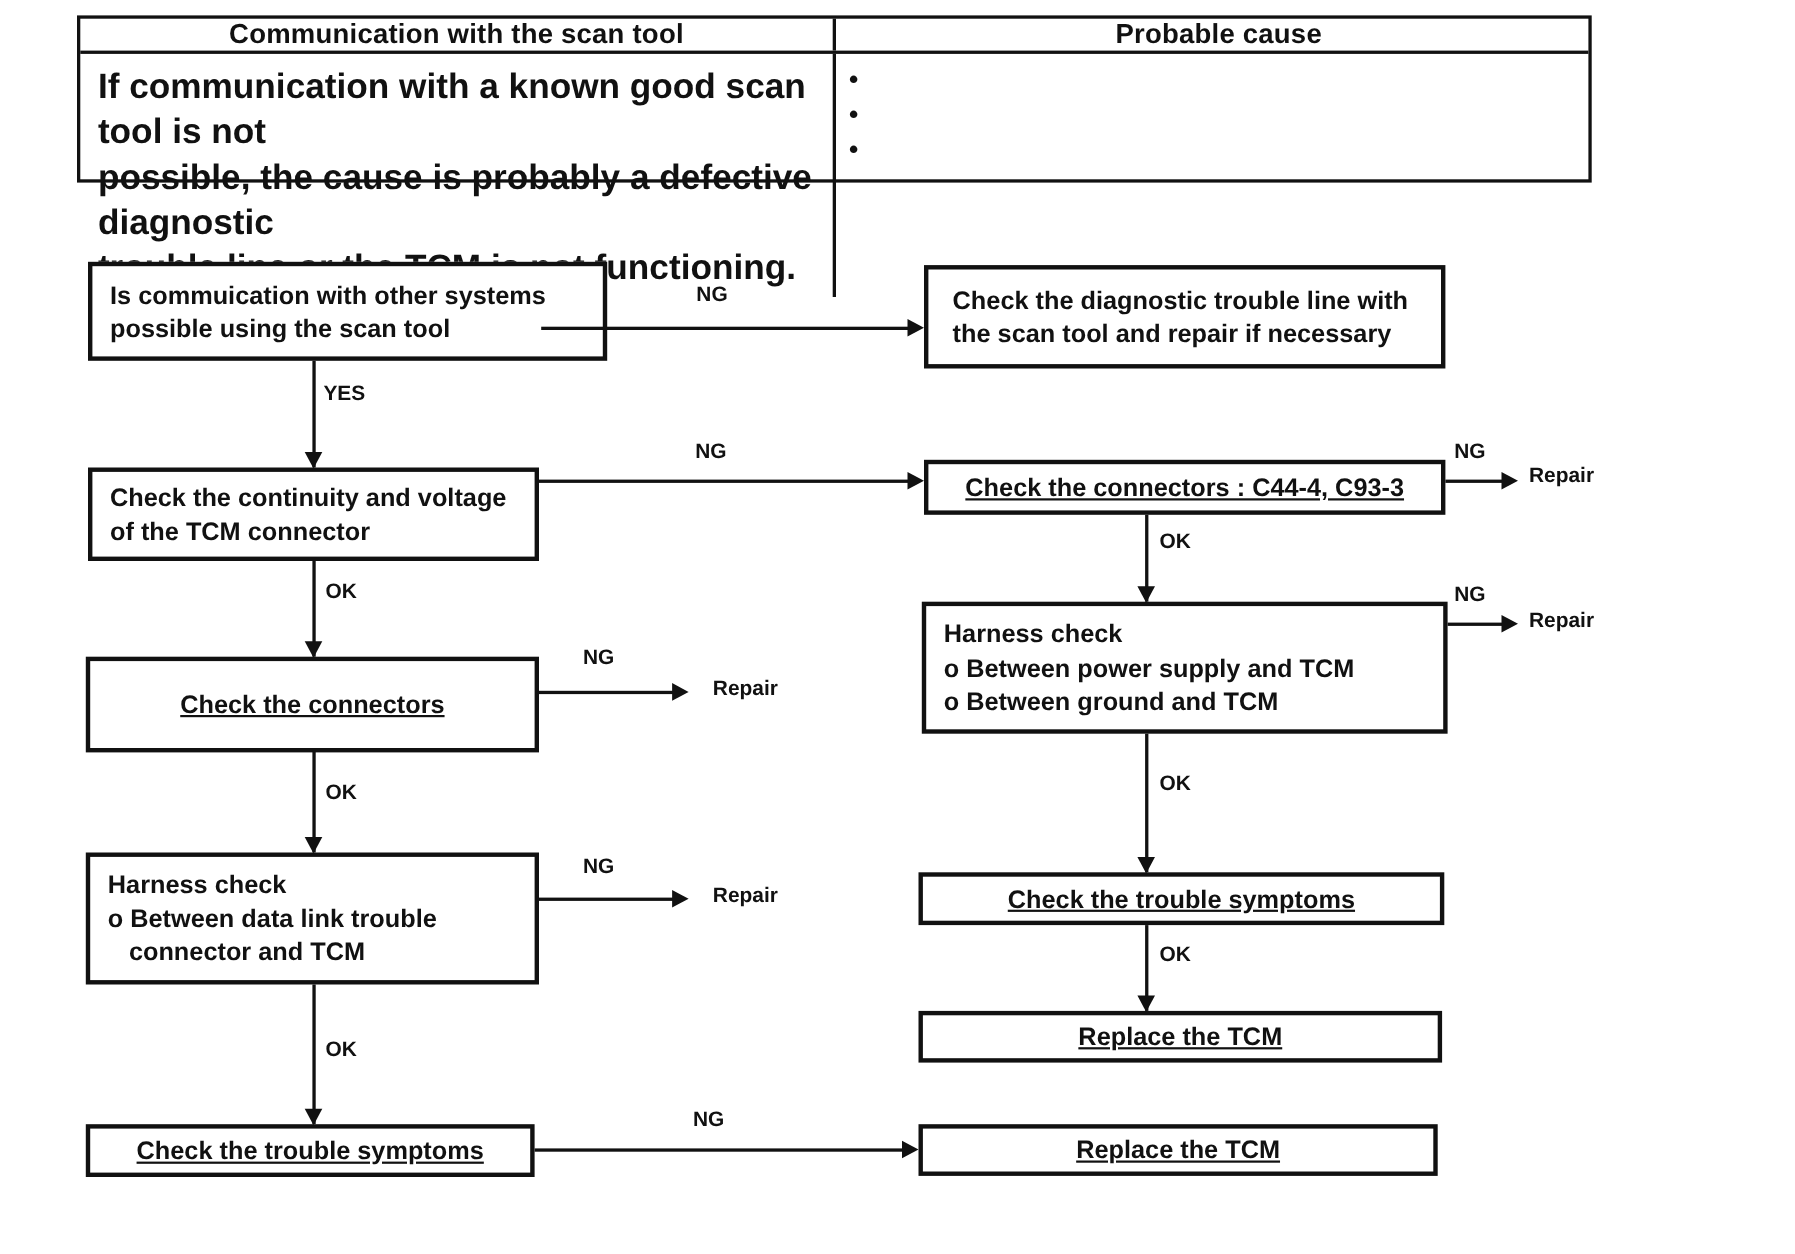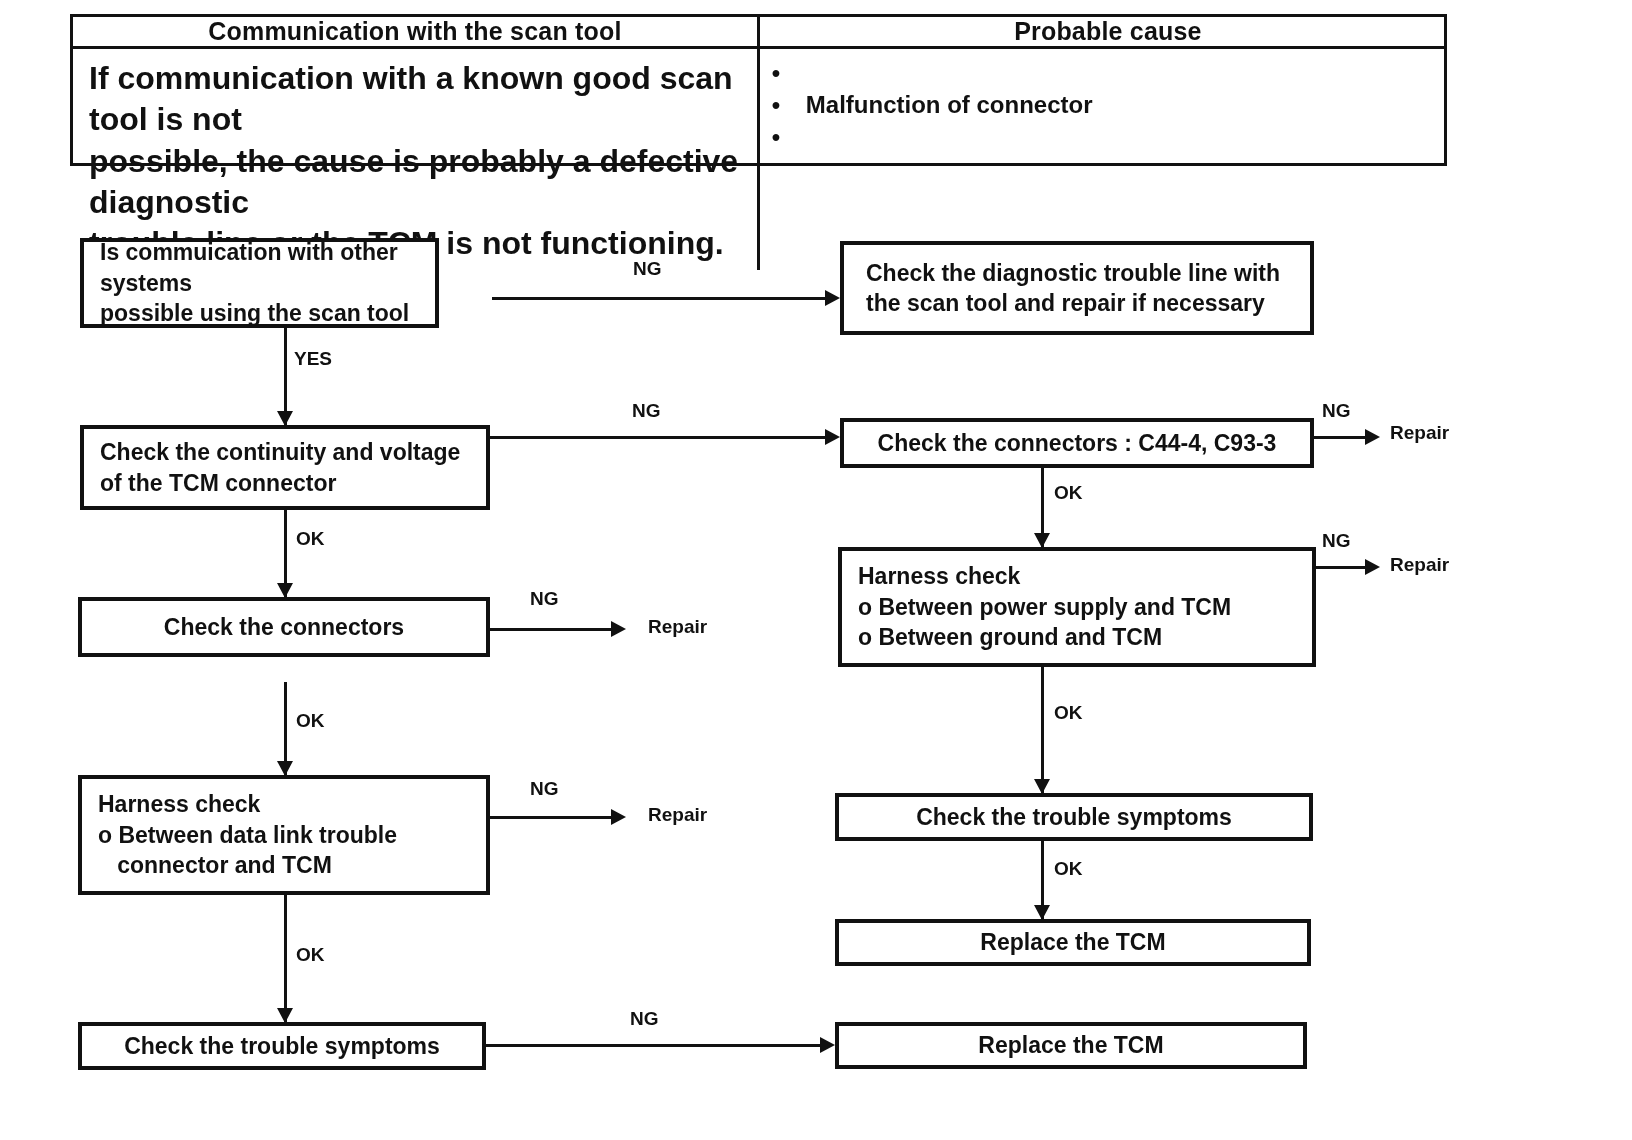--- a/index.html
+++ b/index.html
@@ -20,21 +20,21 @@
   .symptom{padding:9px 10px 6px 16px;font-size:32px;font-weight:700;
            line-height:1.29;white-space:pre-wrap;}
   .causes{padding:8px 10px 6px 50px;font-size:24px;font-weight:600;line-height:1.3;}
   .cause-row{display:flex;align-items:flex-start;margin-bottom:1px;}
   .cause-row .bullet{width:34px;flex:0 0 34px;font-size:24px;}
   
   .node{position:absolute;border:4px solid #111;background:#fff;box-sizing:border-box;
         display:flex;align-items:center;font-size:23px;font-weight:600;
         line-height:1.32;white-space:pre-wrap;}
   .node.left-text{padding-left:16px;padding-right:6px;justify-content:flex-start;text-align:left;}
-  .node.center-text{justify-content:center;text-align:center;padding:0 2px;}
+  .node.center-text{justify-content:center;text-align:center;padding:0 2px;text-decoration:underline;}
   
   .hline{position:absolute;height:3px;background:#111;}
   .vline{position:absolute;width:3px;background:#111;}
   .ah-r{position:absolute;width:0;height:0;
         border-top:8px solid transparent;border-bottom:8px solid transparent;
         border-left:15px solid #111;}
   .ah-d{position:absolute;width:0;height:0;
         border-left:8px solid transparent;border-right:8px solid transparent;
         border-top:15px solid #111;}
   .elabel{position:absolute;font-size:19px;font-weight:600;}
@@ -52,34 +52,33 @@
     <div class="tbl-row-body">
       <div class="tbl-cell left symptom">If communication with a known good scan tool is not
 possible, the cause is probably a defective diagnostic
 trouble line or the TCM is not functioning.</div>
       <div class="tbl-cell right causes">
         <div class="cause-row">
           <span class="bullet">•</span>
         </div>
         <div class="cause-row">
           <span class="bullet">•</span>
-          <span>Malfunction of connector</span>
         </div>
         <div class="cause-row">
           <span class="bullet">•</span>
         </div>
       </div>
     </div>
   </div>
 
-  <div class="node left-text" style="left:80px;top:238px;width:359px;height:90px;">Is commuication with other systems
+  <div class="node left-text" style="left:80px;top:238px;width:472px;height:90px;">Is commuication with other systems
 possible using the scan tool</div>
   <div class="node left-text" style="left:80px;top:425px;width:410px;height:85px;">Check the continuity and voltage
 of the TCM connector</div>
-  <div class="node center-text" style="left:78px;top:597px;width:412px;height:60px;">Check the connectors</div>
+  <div class="node center-text" style="left:78px;top:597px;width:412px;height:87px;">Check the connectors</div>
   <div class="node left-text" style="left:78px;top:775px;width:412px;height:120px;">Harness check
 o Between data link trouble
    connector and TCM</div>
   <div class="node center-text" style="left:78px;top:1022px;width:408px;height:48px;">Check the trouble symptoms</div>
 
   <div class="node left-text" style="left:840px;top:241px;width:474px;height:94px;padding-left:22px;">Check the diagnostic trouble line with
 the scan tool and repair if necessary</div>
   <div class="node center-text" style="left:840px;top:418px;width:474px;height:50px;">Check the connectors : C44-4, C93-3</div>
   <div class="node left-text" style="left:838px;top:547px;width:478px;height:120px;">Harness check
 o Between power supply and TCM

